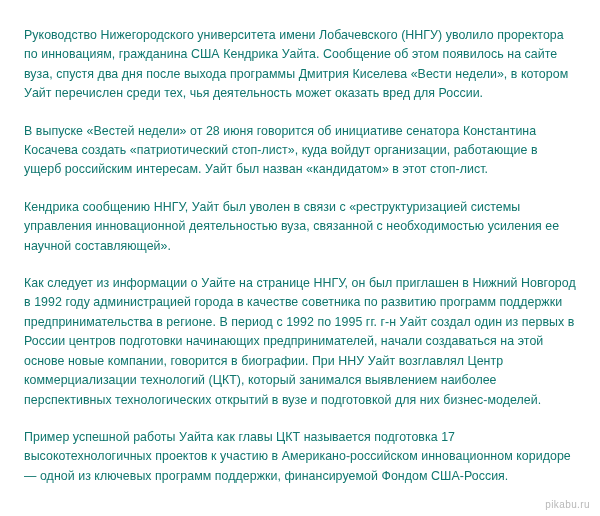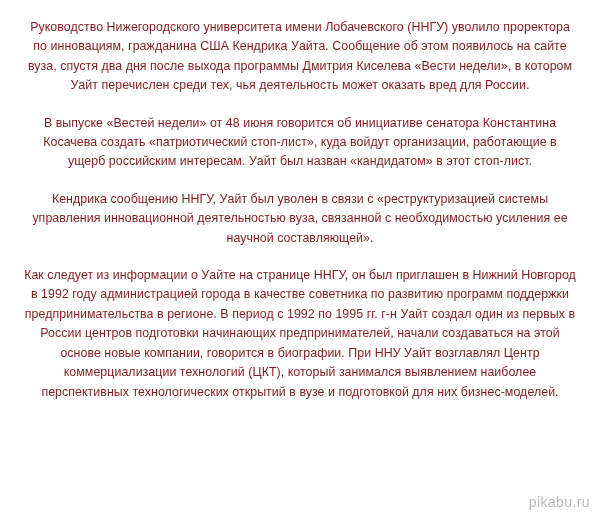--- a/index.html
+++ b/index.html
@@ -21,43 +21,44 @@
     box-sizing: border-box;
     padding: 14px 24px 10px 24px;
     background: #ffffff;
   }
   .article {
     display: block;
   }
   .para {
     font-size: 12.4px;
     line-height: 19.4px;
-    color: #7f1d1d;
-    margin: 4px 0 18px 0;
-    text-align: center;
+    color: #0f766e;
+    margin: 12px 0 18px 0;
+    text-align: left;
     letter-spacing: 0.05px;
   }
   .para:last-child {
     margin-bottom: 0;
   }
   .watermark {
     position: absolute;
     right: 10px;
     bottom: 6px;
-    font-size: 14px;
+    font-size: 10px;
     color: #b9b9b9;
     letter-spacing: 0.4px;
     font-family: "Liberation Sans", sans-serif;
     user-select: none;
   }
 </style>
 </head>
 <body>
 
 <div class="page">
   <div class="article">
     <p class="para">Руководство Нижегородского университета имени Лобачевского (ННГУ) уволило проректора по инновациям, гражданина США Кендрика Уайта. Сообщение об этом появилось на сайте вуза, спустя два дня после выхода программы Дмитрия Киселева «Вести недели», в котором Уайт перечислен среди тех, чья деятельность может оказать вред для России.</p>
-    <p class="para">В выпуске «Вестей недели» от 48 июня говорится об инициативе сенатора Константина Косачева создать «патриотический стоп-лист», куда войдут организации, работающие в ущерб российским интересам. Уайт был назван «кандидатом» в этот стоп-лист.</p>
+    <p class="para">В выпуске «Вестей недели» от 28 июня говорится об инициативе сенатора Константина Косачева создать «патриотический стоп-лист», куда войдут организации, работающие в ущерб российским интересам. Уайт был назван «кандидатом» в этот стоп-лист.</p>
     <p class="para">Кендрика сообщению ННГУ, Уайт был уволен в связи с «реструктуризацией системы управления инновационной деятельностью вуза, связанной с необходимостью усиления ее научной составляющей».</p>
     <p class="para">Как следует из информации о Уайте на странице ННГУ, он был приглашен в Нижний Новгород в 1992 году администрацией города в качестве советника по развитию программ поддержки предпринимательства в регионе. В период с 1992 по 1995 гг. г-н Уайт создал один из первых в России центров подготовки начинающих предпринимателей, начали создаваться на этой основе новые компании, говорится в биографии. При ННУ Уайт возглавлял Центр коммерциализации технологий (ЦКТ), который занимался выявлением наиболее перспективных технологических открытий в вузе и подготовкой для них бизнес-моделей.</p>
+    <p class="para">Пример успешной работы Уайта как главы ЦКТ называется подготовка 17 высокотехнологичных проектов к участию в Американо-российском инновационном коридоре — одной из ключевых программ поддержки, финансируемой Фондом США-Россия.</p>
   </div>
   <div class="watermark">pikabu.ru</div>
 </div>
 
 </body></html>

